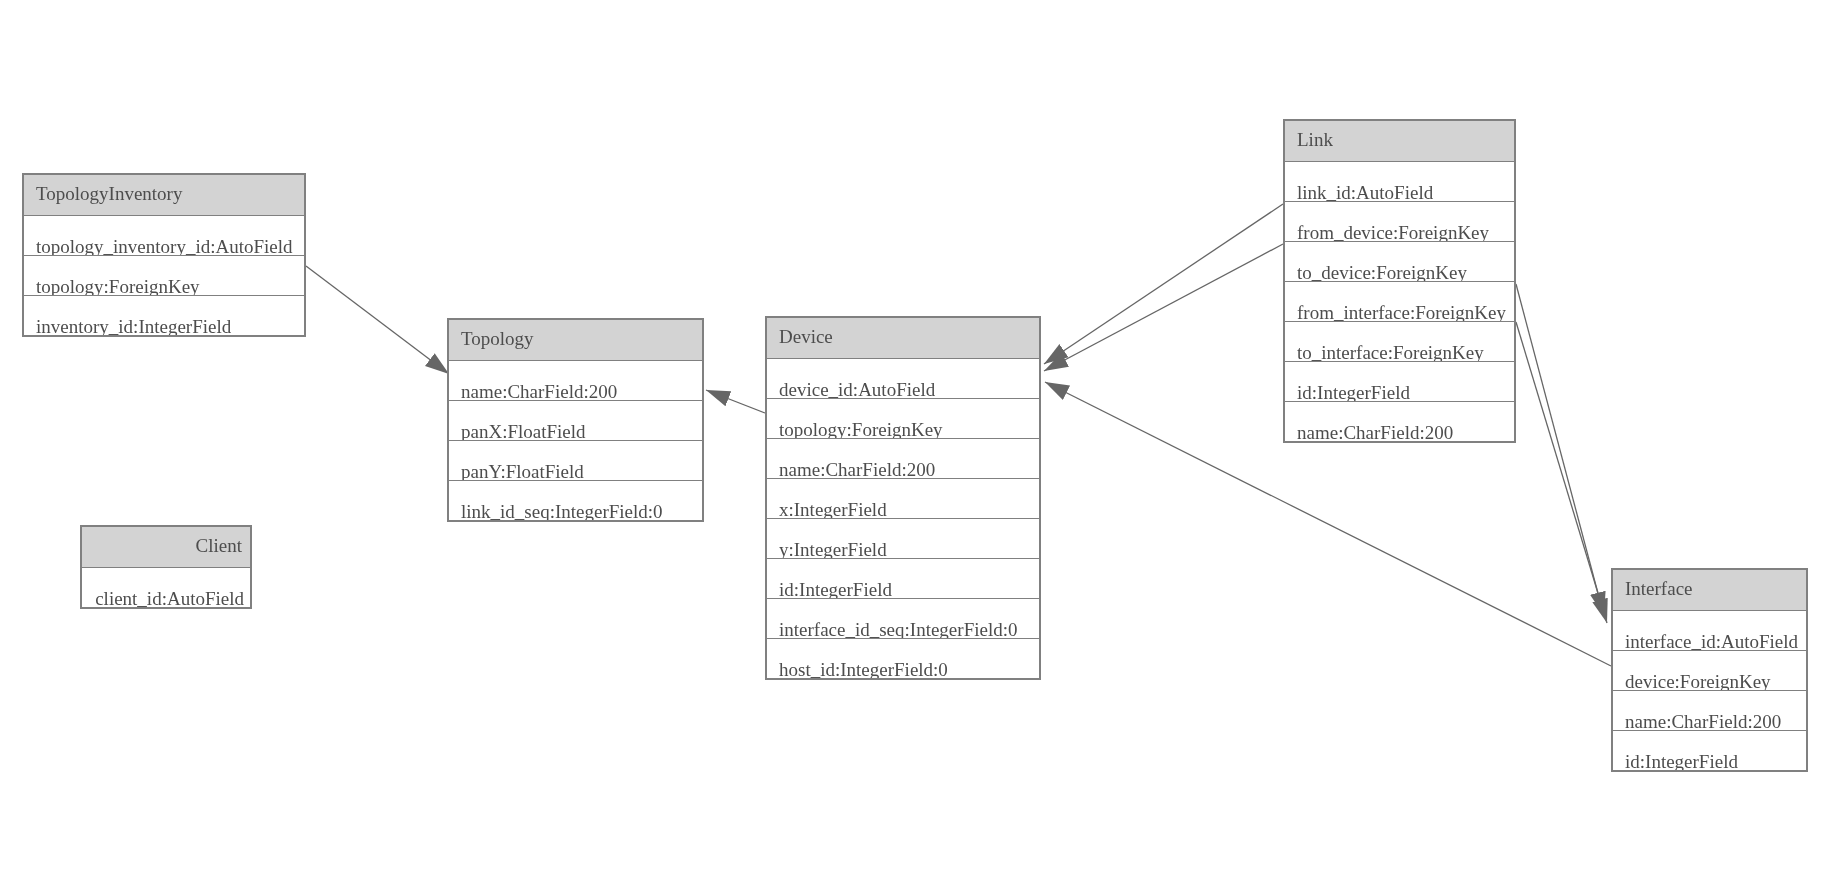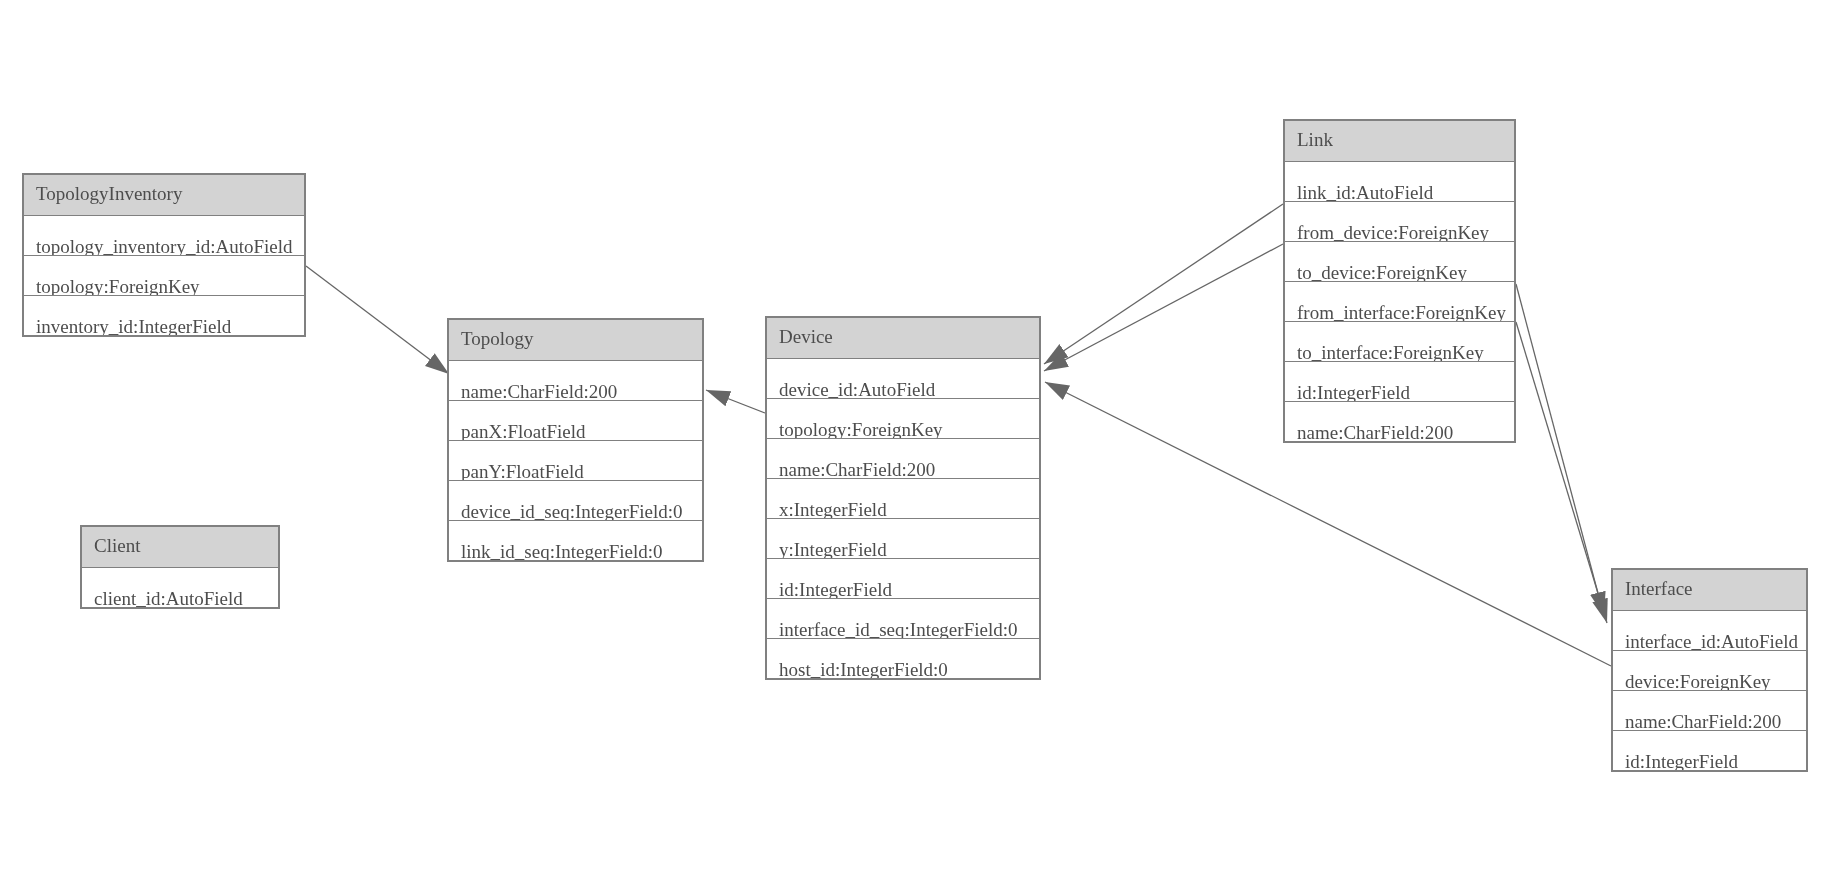--- a/index.html
+++ b/index.html
@@ -82,24 +82,23 @@
         <div class="entity-header">TopologyInventory</div>
         <div class="entity-row">topology_inventory_id:AutoField</div>
         <div class="entity-row">topology:ForeignKey</div>
         <div class="entity-row">inventory_id:IntegerField</div>
       </div>
       <div class="entity" style="left: 447px; top: 318px; width: 257px;">
         <div class="entity-header">Topology</div>
         <div class="entity-row">name:CharField:200</div>
         <div class="entity-row">panX:FloatField</div>
         <div class="entity-row">panY:FloatField</div>
-        <div class="entity-row">device_id_seq:IntegerField:0</div>
         <div class="entity-row">link_id_seq:IntegerField:0</div>
       </div>
-      <div class="entity" style="left: 80px; top: 525px; width: 200px;">
+      <div class="entity" style="left: 80px; top: 525px; width: 172px; text-align: right;">
         <div class="entity-header">Client</div>
         <div class="entity-row">client_id:AutoField</div>
       </div>
       <div class="entity" style="left: 765px; top: 316px; width: 276px;">
         <div class="entity-header">Device</div>
         <div class="entity-row">device_id:AutoField</div>
         <div class="entity-row">topology:ForeignKey</div>
         <div class="entity-row">name:CharField:200</div>
         <div class="entity-row">x:IntegerField</div>
         <div class="entity-row">y:IntegerField</div>

